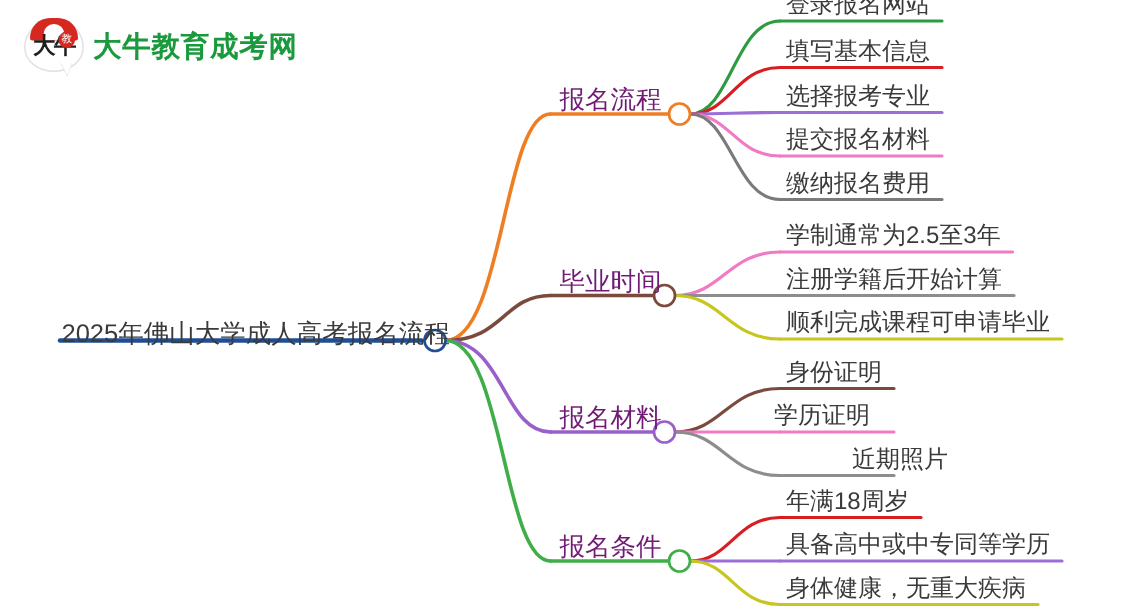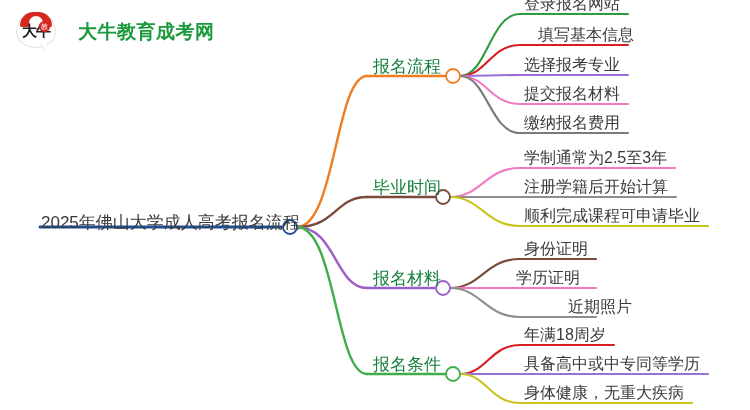--- a/index.html
+++ b/index.html
@@ -91,21 +91,21 @@
     width: 11px;
     height: 11px;
     background: #d7281f;
     border-radius: 50%;
     color: #fff;
     font-size: 7px;
     line-height: 11px;
     text-align: center;
   }
   #logo-text {
-    margin-left: 20px;
+    margin-left: 4px;
   }
   #logo-title {
     font-size: 19px;
     font-weight: bold;
     color: #1a9a3c;
     letter-spacing: 0.5px;
     line-height: 22px;
     white-space: nowrap;
   }
   #logo-sub {
@@ -118,21 +118,21 @@
   }
   
   #map {
     position: absolute;
     left: 0;
     top: 0;
   }
   .node-label {
     position: absolute;
     font-size: 17px;
-    color: #15803d;
+    color: #701a75;
     white-space: nowrap;
     line-height: 19px;
   }
   .root-label {
     font-size: 17px;
     color: #3a3a3a;
   }
   .leaf-label {
     font-size: 16px;
     color: #3a3a3a;
@@ -204,21 +204,21 @@
         <circle cx="443" cy="197" r="7" fill="#ffffff" stroke="#7a4a3d" stroke-width="1.8"></circle>
         <circle cx="443" cy="288" r="7" fill="#ffffff" stroke="#9b5fc9" stroke-width="1.8"></circle>
         <circle cx="453" cy="374" r="7" fill="#ffffff" stroke="#3fae49" stroke-width="1.8"></circle>
       </g>
   </svg>
 
   <div id="labels">
       <div class="node-label root-label" style="left: 41px; top: 213px;">2025年佛山大学成人高考报名流程</div>
       <div class="node-label " style="left: 373px; top: 57px;">报名流程</div>
       <div class="node-label leaf-label" style="left: 524px; top: -6px;">登录报名网站</div>
-      <div class="node-label leaf-label" style="left: 524px; top: 25px; margin-left: 14px;">填写基本信息</div>
+      <div class="node-label leaf-label" style="left: 524px; top: 25px;">填写基本信息</div>
       <div class="node-label leaf-label" style="left: 524px; top: 55px;">选择报考专业</div>
       <div class="node-label leaf-label" style="left: 524px; top: 84px;">提交报名材料</div>
       <div class="node-label leaf-label" style="left: 524px; top: 113px;">缴纳报名费用</div>
       <div class="node-label " style="left: 373px; top: 178px;">毕业时间</div>
       <div class="node-label leaf-label" style="left: 524px; top: 148px;">学制通常为2.5至3年</div>
       <div class="node-label leaf-label" style="left: 524px; top: 177px;">注册学籍后开始计算</div>
       <div class="node-label leaf-label" style="left: 524px; top: 206px; text-align: right;">顺利完成课程可申请毕业</div>
       <div class="node-label " style="left: 373px; top: 269px;">报名材料</div>
       <div class="node-label leaf-label" style="left: 524px; top: 239px;">身份证明</div>
       <div class="node-label leaf-label" style="left: 516px; top: 268px;">学历证明</div>

